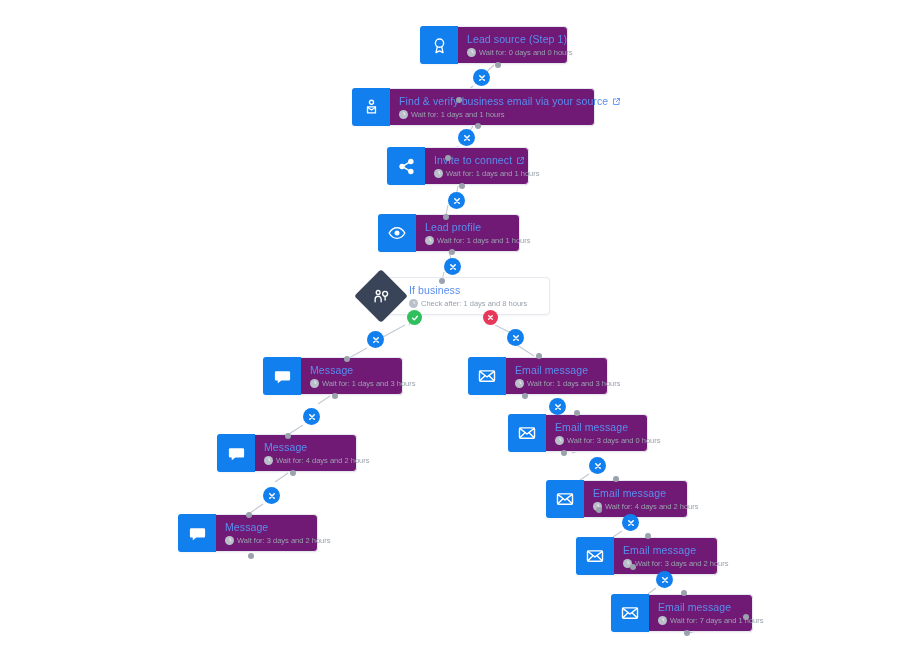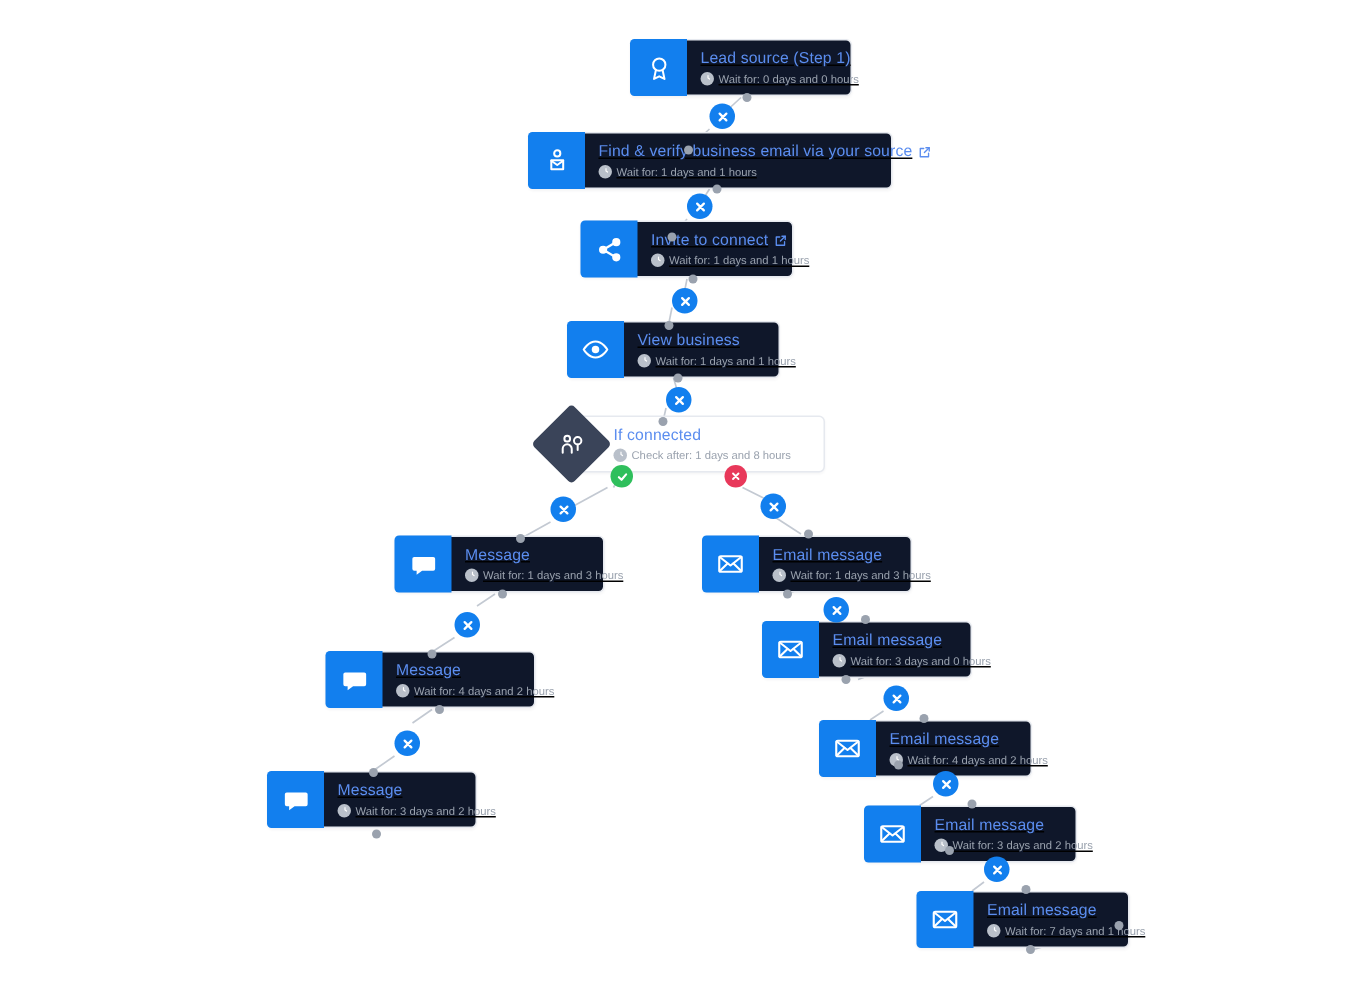--- a/index.html
+++ b/index.html
@@ -27,26 +27,25 @@
     height: 662px;
     pointer-events: none;
   }
 
   
   .node {
     position: absolute;
     display: flex;
     align-items: stretch;
     height: 38px;
-    background: #0f172a;
+    background: #701a75;
     border: 1px solid #e6e9ef;
     border-radius: 4px;
     box-sizing: border-box;
     box-shadow: 0 1px 2px rgba(30,40,60,.05);
-    text-decoration: underline;
   }
   .node-icon {
     width: 38px;
     min-width: 38px;
     background: #127fee;
     border-radius: 3px 0 0 3px;
     display: flex;
     align-items: center;
     justify-content: center;
     color: #ffffff;
@@ -322,21 +321,21 @@
 
   <div class="node" style="left:378px; top:214px; width:142px;">
     <div class="node-icon">
       <svg width="20" height="20" viewBox="0 0 24 24" fill="none" stroke="currentColor" stroke-width="1.7" stroke-linecap="round" stroke-linejoin="round">
         <path d="M2.6 12 S6.2 5.6 12 5.6 S21.4 12 21.4 12 S17.8 18.4 12 18.4 S2.6 12 2.6 12 Z"></path>
         <circle cx="12" cy="12" r="3" fill="currentColor" stroke="none"></circle>
       </svg>
     </div>
     <div class="node-body">
       <div class="node-title">
-        <span>View business</span>
+        <span>Lead profile</span>
       </div>
       <div class="node-sub">
         <span class="clock-ico">
           <svg width="6" height="6" viewBox="0 0 10 10" stroke="#ffffff" stroke-width="1.3" fill="none" stroke-linecap="round">
             <path d="M5 2.4 V5 L6.7 6.2"></path>
           </svg>
         </span>
         <span>Wait for: 1 days and 1 hours</span>
       </div>
     </div>
@@ -348,21 +347,21 @@
         <svg width="19" height="19" viewBox="0 0 24 24" fill="none" stroke="#ffffff" stroke-width="1.7" stroke-linecap="round" stroke-linejoin="round">
           <circle cx="8.4" cy="6.6" r="2.4"></circle>
           <path d="M4.6 18.4 v-3.2 a3.8 3.8 0 0 1 7.6 0 v3.2"></path>
           <circle cx="17.2" cy="8.4" r="3.1"></circle>
           <path d="M17.2 11.5 v4.6"></path>
         </svg>
       </span>
     </div>
     <div class="cond-card" style="width:168px;">
       <div class="node-title">
-        <span>If connected</span>
+        <span>If business</span>
       </div>
       <div class="node-sub">
         <span class="clock-ico">
           <svg width="6" height="6" viewBox="0 0 10 10" stroke="#ffffff" stroke-width="1.3" fill="none" stroke-linecap="round">
             <path d="M5 2.4 V5 L6.7 6.2"></path>
           </svg>
         </span>
         <span>Check after: 1 days and 8 hours</span>
       </div>
     </div>

